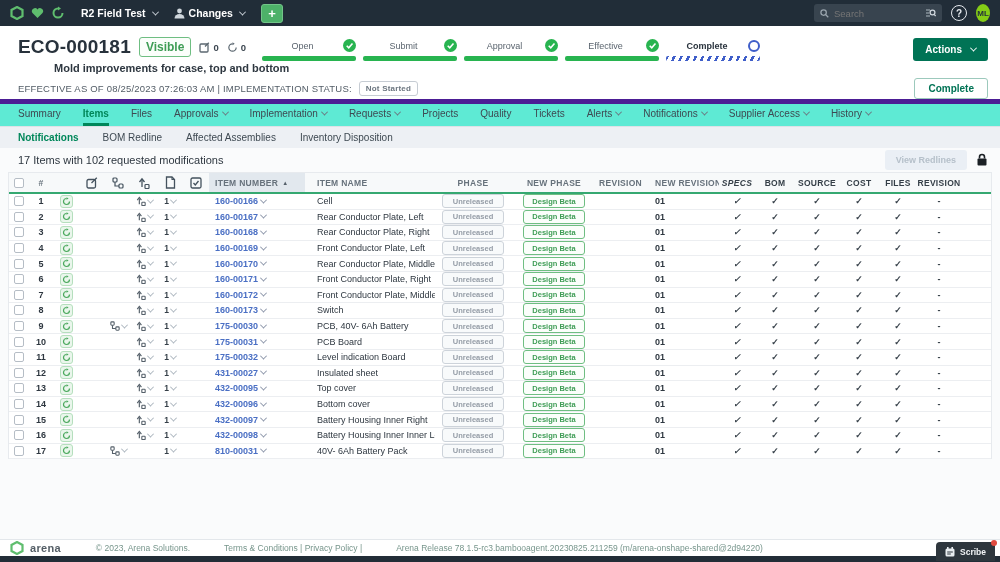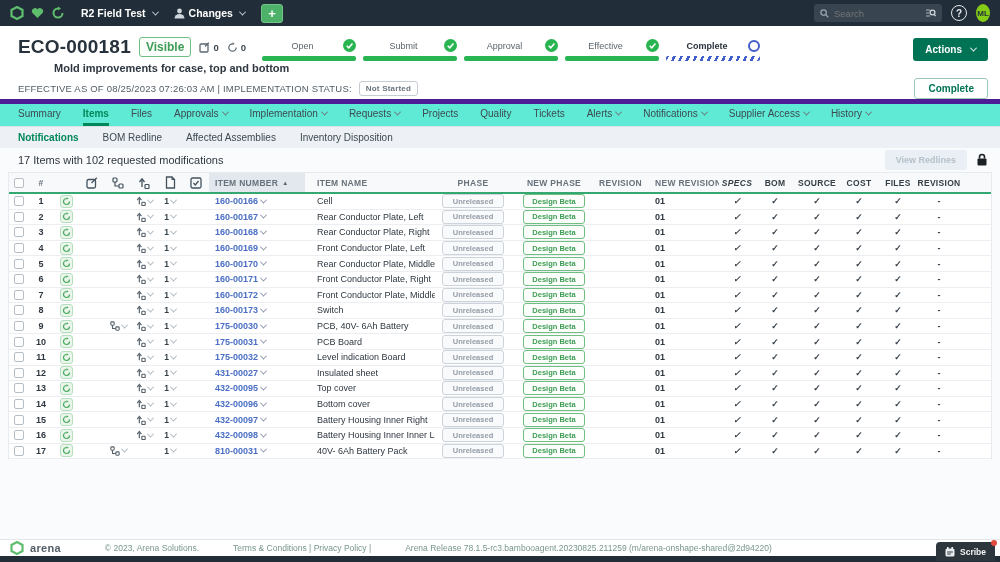--- a/index.html
+++ b/index.html
@@ -98,21 +98,21 @@
   .link { color:#4a6fc4; font-weight:bold; text-decoration:none; cursor:pointer; }
   .c-inum .car { border-color:#8a94a8; }
   .badge { font-size:7.5px; font-weight:bold; padding:1.5px 0; border-radius:3px; width:62px; text-align:center; }
   .badge.gray { border:1px solid #cdd3da; color:#949ca6; background:#f8fafb; }
   .badge.green { border:1px solid #6fbe82; color:#3f9d56; background:#fbfefb; }
   .filesnum { font-weight:bold; color:#353f48; font-size:8.5px; }
 
   
   .footer { position:absolute; left:0; right:0; bottom:6px; height:17px; background:#fff; border-top:1px solid #e3e7eb;
             display:flex; align-items:center; padding:0 10px; gap:6px; font-size:8.5px; color:#7d97900; }
-  .footer-brand { font-size:11px; font-weight:bold; color:#545e66; letter-spacing:.3px; margin-right:10px; }
+  .footer-brand { font-size:11px; font-weight:bold; color:#545e66; letter-spacing:.3px; margin-right:1px; }
   .footer-text { color:#76958b;padding-left:28px; }
   .bottomstrip { position:absolute; left:0; right:0; bottom:0; height:6px; background:#222d37; }
   .scribe { position:absolute; right:5px; bottom:1px; height:19px; background:#2e363d; border-radius:4px 4px 0 0;
             display:flex; align-items:center; gap:5px; padding:0 9px; cursor:pointer; }
   .scribe-label { color:#f2f4f6; font-size:8.5px; font-weight:bold; }
   .scribe-dot { position:absolute; top:-2px; right:-2px; width:6px; height:6px; border-radius:50%; background:#e04a3f; }
 
   svg { display:block; }
 </style>
 </head>

